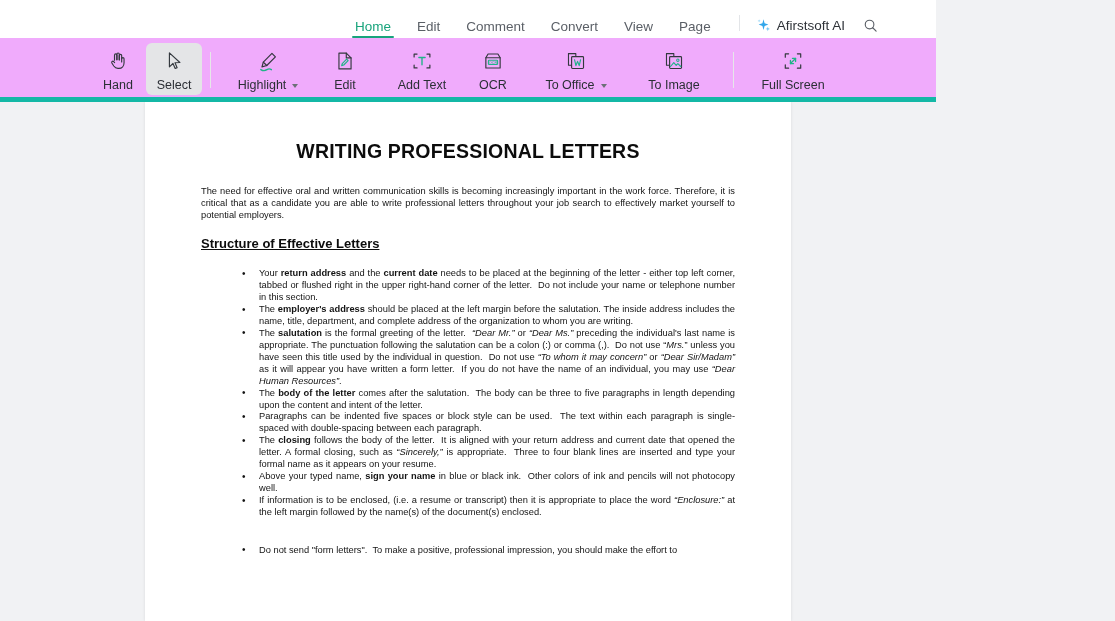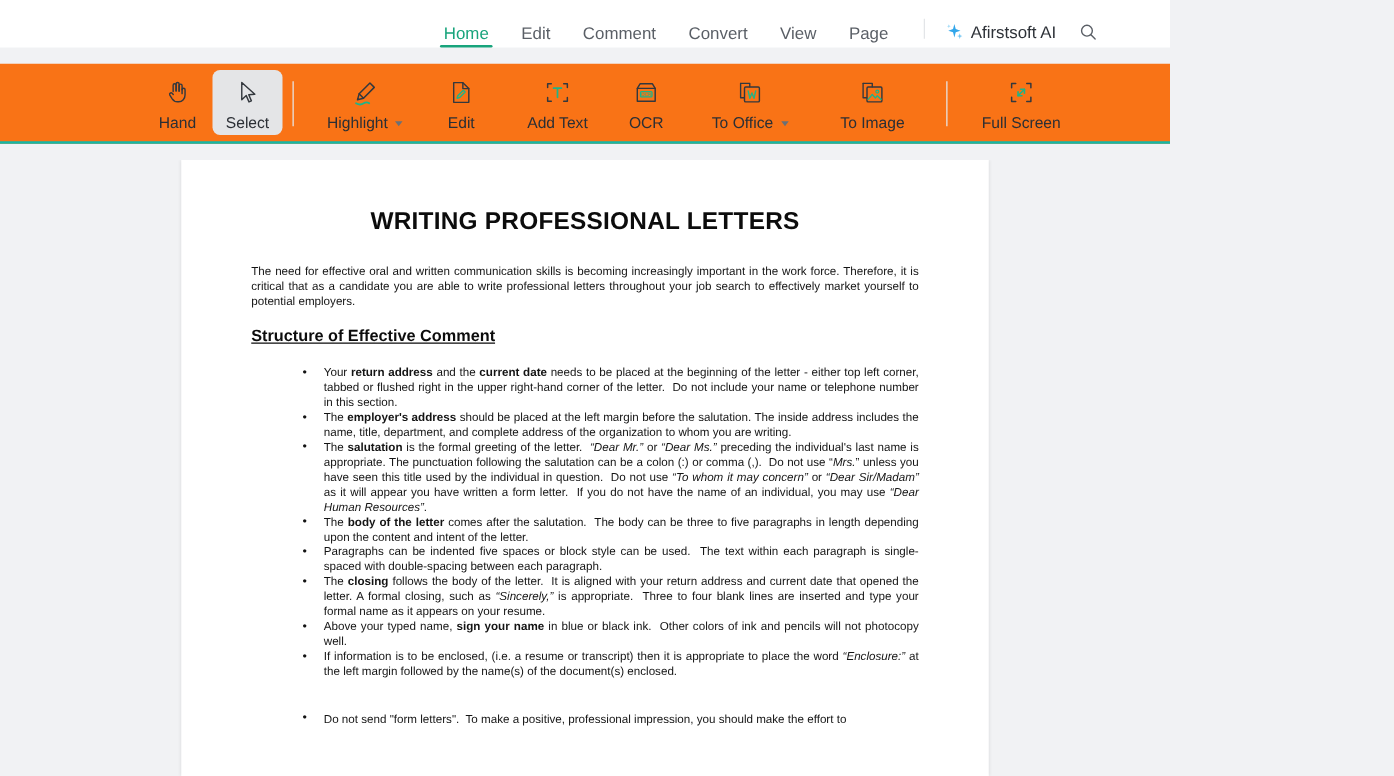--- a/index.html
+++ b/index.html
@@ -11,21 +11,20 @@
     background: #f1f2f4;
     font-family: "Liberation Sans", sans-serif;
     -webkit-font-smoothing: antialiased;
   }
 
   
   .app {
     width: 936px; height: 621px;
     display: flex; flex-direction: column;
     background: #f1f2f4;
-    gap: 13px;
   }
 
   
   .tabbar {
     height: 38px;
     background: #ffffff;
     display: flex;
     align-items: flex-end;
     position: relative;
     flex: 0 0 38px;
@@ -68,25 +67,25 @@
   .ai-label { font-size: 13.5px; color: #2e3238; }
   .search-btn {
     margin-left: 18px; margin-bottom: 5px;
     cursor: pointer; display: flex; align-items: center;
   }
 
   
   .ribbon {
     height: 64px;
     flex: 0 0 64px;
-    background: #f97316;
-    border-bottom: 2px solid #14b8a6;
+    background: #f0abfc;
+    border-bottom: 5px solid #14b8a6;
     display: flex;
     align-items: flex-start;
-    padding-left: 114px;
+    padding-left: 90px;
     position: relative;
   }
   .tool {
     width: 56px;
     height: 52px;
     margin-top: 5px;
     display: flex;
     flex-direction: column;
     align-items: center;
     justify-content: flex-start;
@@ -371,21 +370,21 @@
   </div>
 
   <div class="canvas">
     <div class="page">
 
       <div class="doc-title">WRITING PROFESSIONAL LETTERS</div>
 
       <p class="para">The need for effective oral and written communication skills is becoming increasingly important in the work force. Therefore, it is critical that as a candidate you are able to write professional letters throughout your job search to effectively market yourself to potential employers.</p>
 
       <div class="heading-wrap">
-        <span class="heading">Structure of Effective Comment</span>
+        <span class="heading">Structure of Effective Letters</span>
       </div>
 
 
       <ul class="bullets">
         <li>Your <b>return address</b> and the <b>current date</b> needs to be placed at the beginning of the letter - either top left corner, tabbed or flushed right in the upper right-hand corner of the letter.&nbsp; Do not include your name or telephone number in this section.</li>
         <li>The <b>employer's address</b> should be placed at the left margin before the salutation. The inside address includes the name, title, department, and complete address of the organization to whom you are writing.</li>
         <li>The <b>salutation</b> is the formal greeting of the letter.&nbsp; <i>“Dear Mr.”</i> or <i>“Dear Ms.”</i> preceding the individual's last name is appropriate. The punctuation following the salutation can be a colon (:) or comma (,).&nbsp; Do not use “<i>Mrs.</i>” unless you have seen this title used by the individual in question.&nbsp; Do not use <i>“To whom it may concern”</i> or <i>“Dear Sir/Madam”</i> as it will appear you have written a form letter.&nbsp; If you do not have the name of an individual, you may use <i>“Dear Human Resources”</i>.</li>
         <li>The <b>body of the letter</b> comes after the salutation.&nbsp; The body can be three to five paragraphs in length depending upon the content and intent of the letter.</li>
         <li>Paragraphs can be indented five spaces or block style can be used.&nbsp; The text within each paragraph is single-spaced with double-spacing between each paragraph.</li>
         <li>The <b>closing</b> follows the body of the letter.&nbsp; It is aligned with your return address and current date that opened the letter. A formal closing, such as <i>“Sincerely,”</i> is appropriate.&nbsp; Three to four blank lines are inserted and type your formal name as it appears on your resume.</li>

